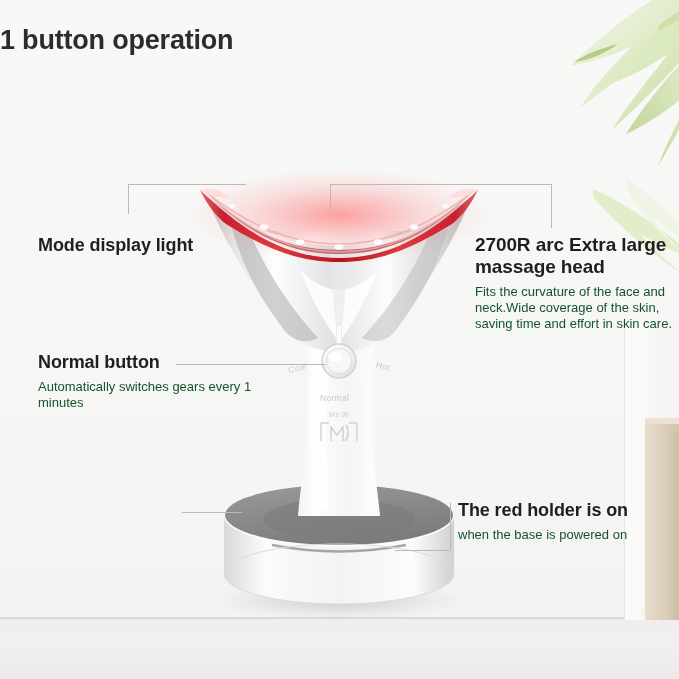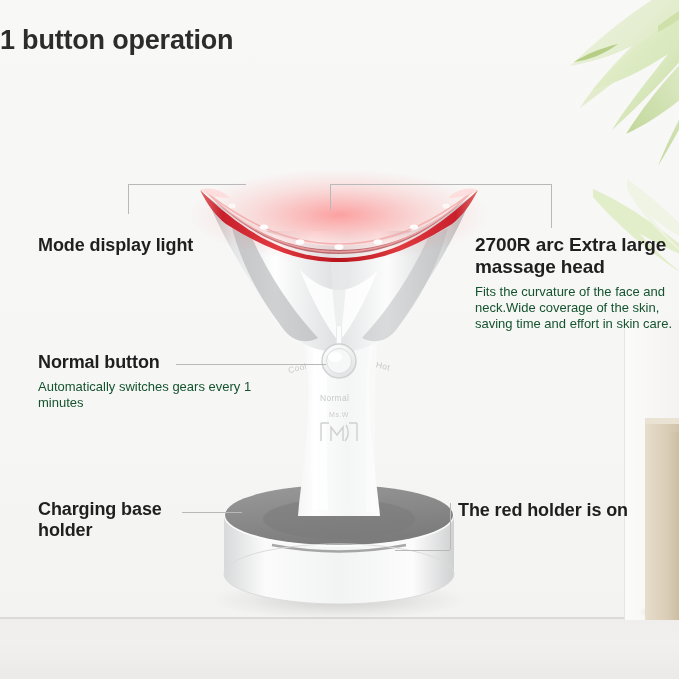--- a/index.html
+++ b/index.html
@@ -354,26 +354,24 @@
 
   <div class="callout" id="c-mode">
     <div class="title">Mode display light</div>
   </div>
 
   <div class="callout" id="c-switch">
     <div class="title">Normal button</div>
     <div class="body">Automatically switches gears every 1 minutes</div>
   </div>
 
-  <div class="callout" id="c-charging">
-    <div class="title">Charging base holder</div>
-  </div>
 
   <div class="callout" id="c-head">
     <div class="title big">2700R arc Extra large massage head</div>
     <div class="body">Fits the curvature of the face and neck.Wide coverage of the skin, saving time and effort in skin care.</div>
   </div>
 
   <div class="callout" id="c-redlight">
     <div class="title">The red holder is on</div>
+    <div class="body">when the base is powered on</div>
   </div>
 
 </div>
 
 </body></html>

